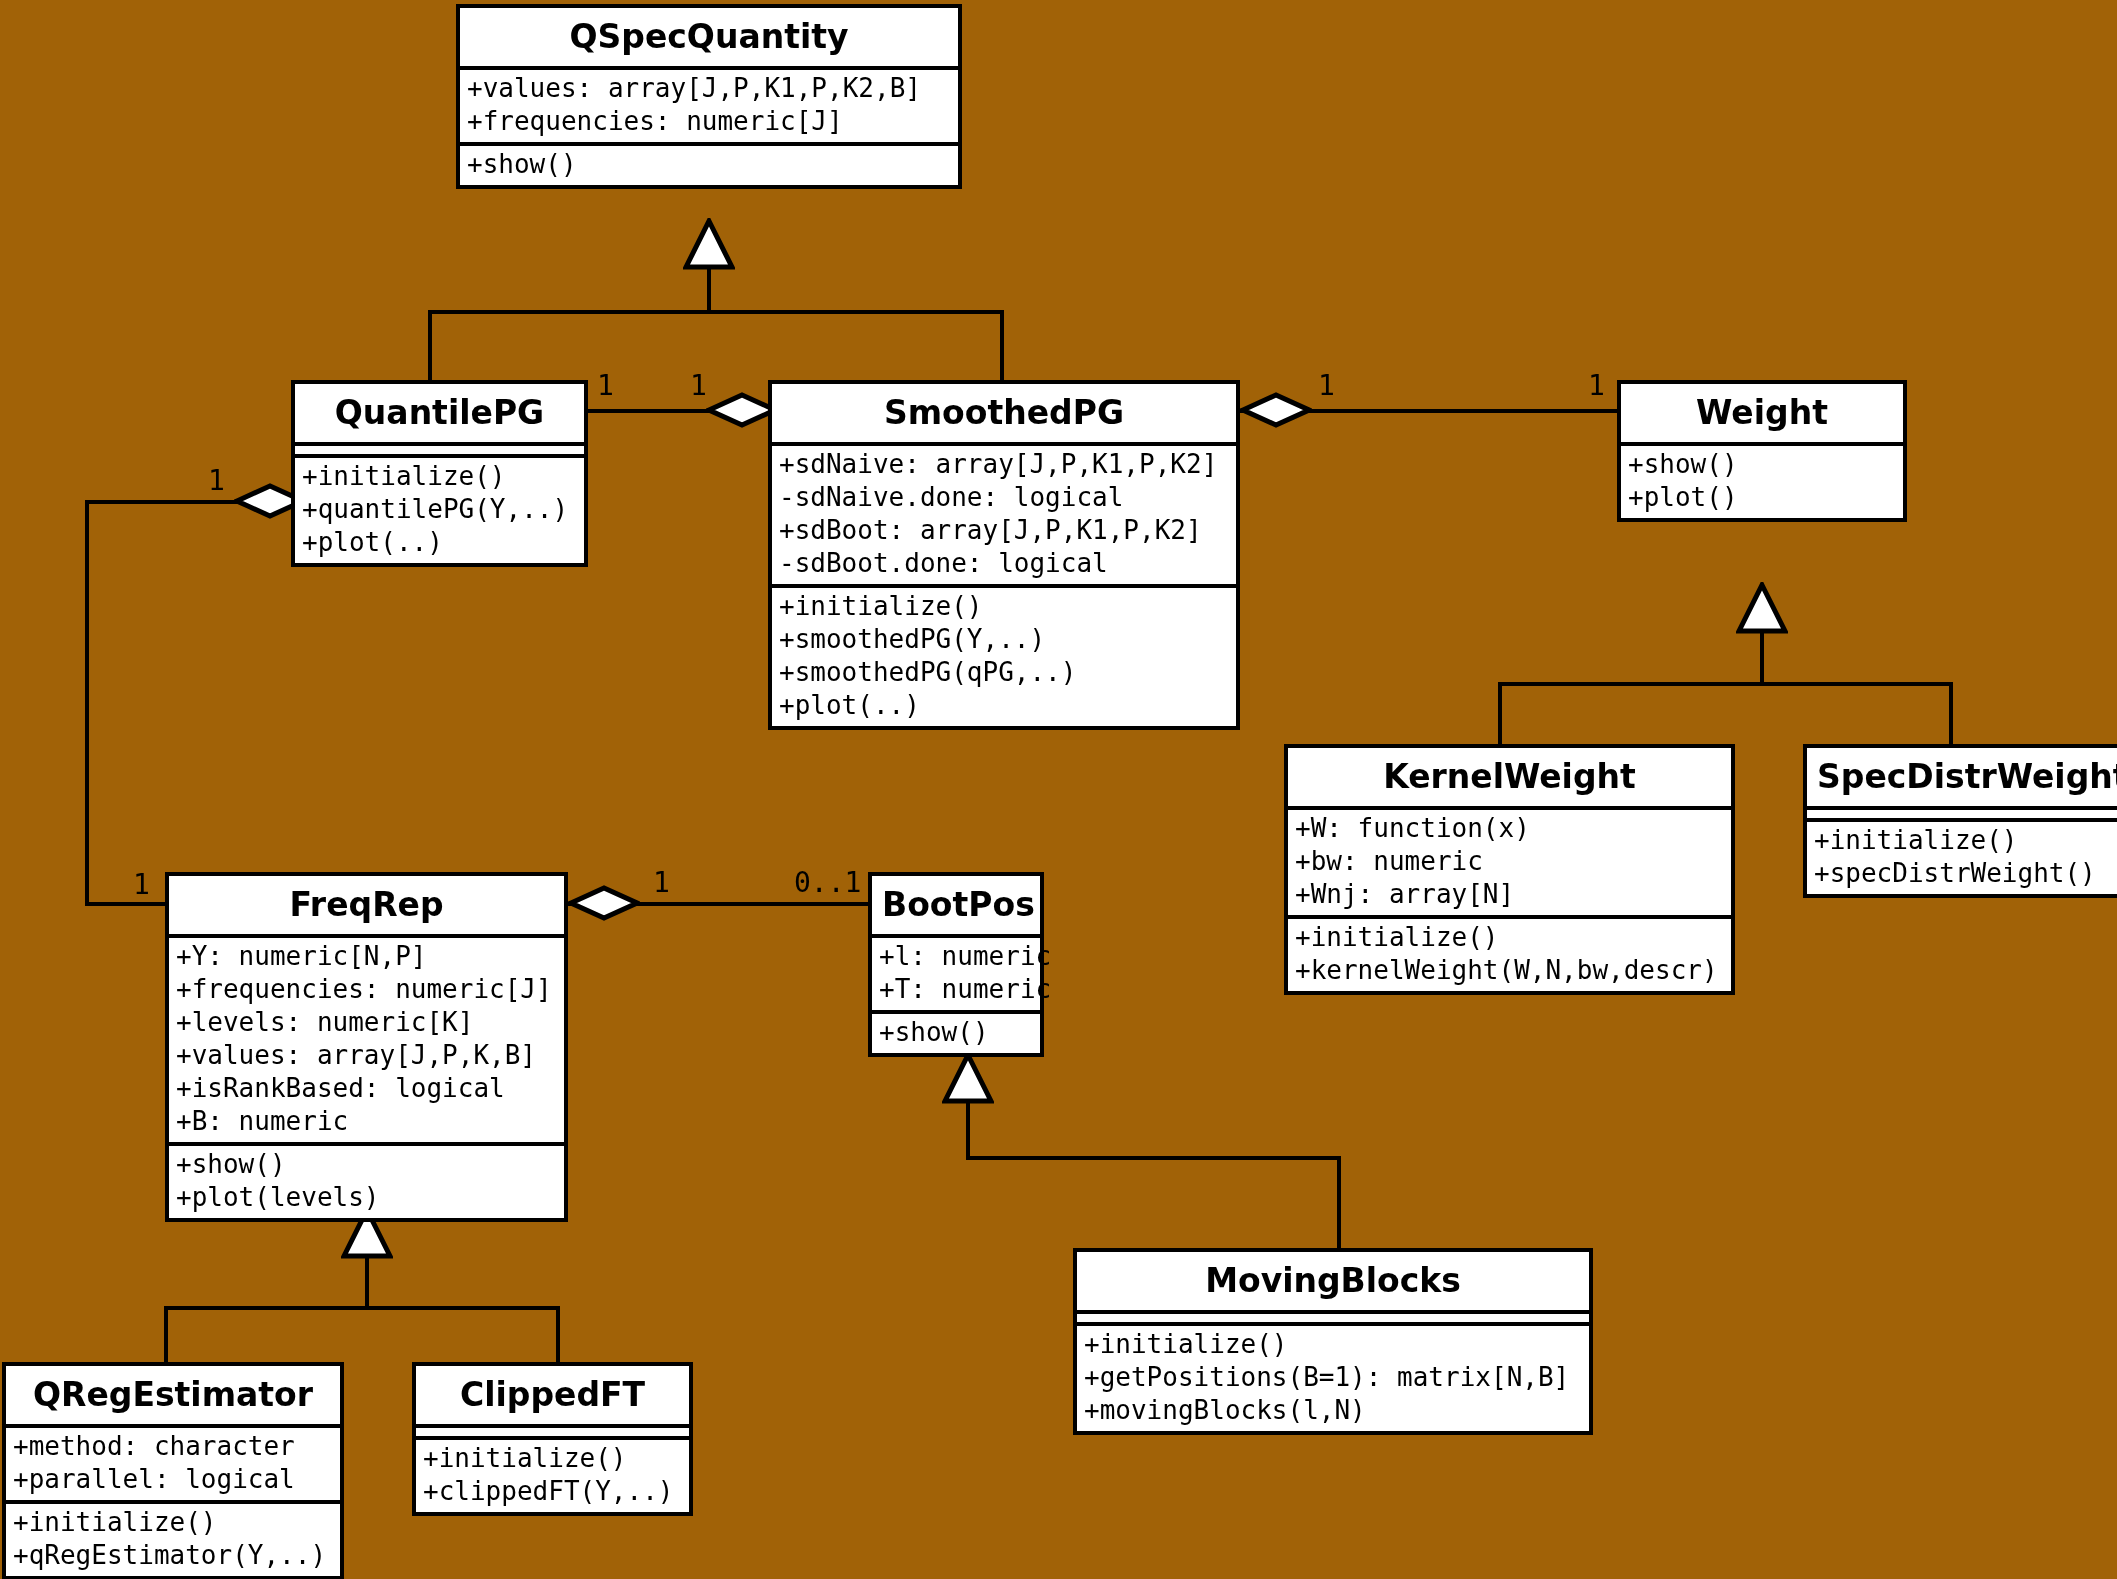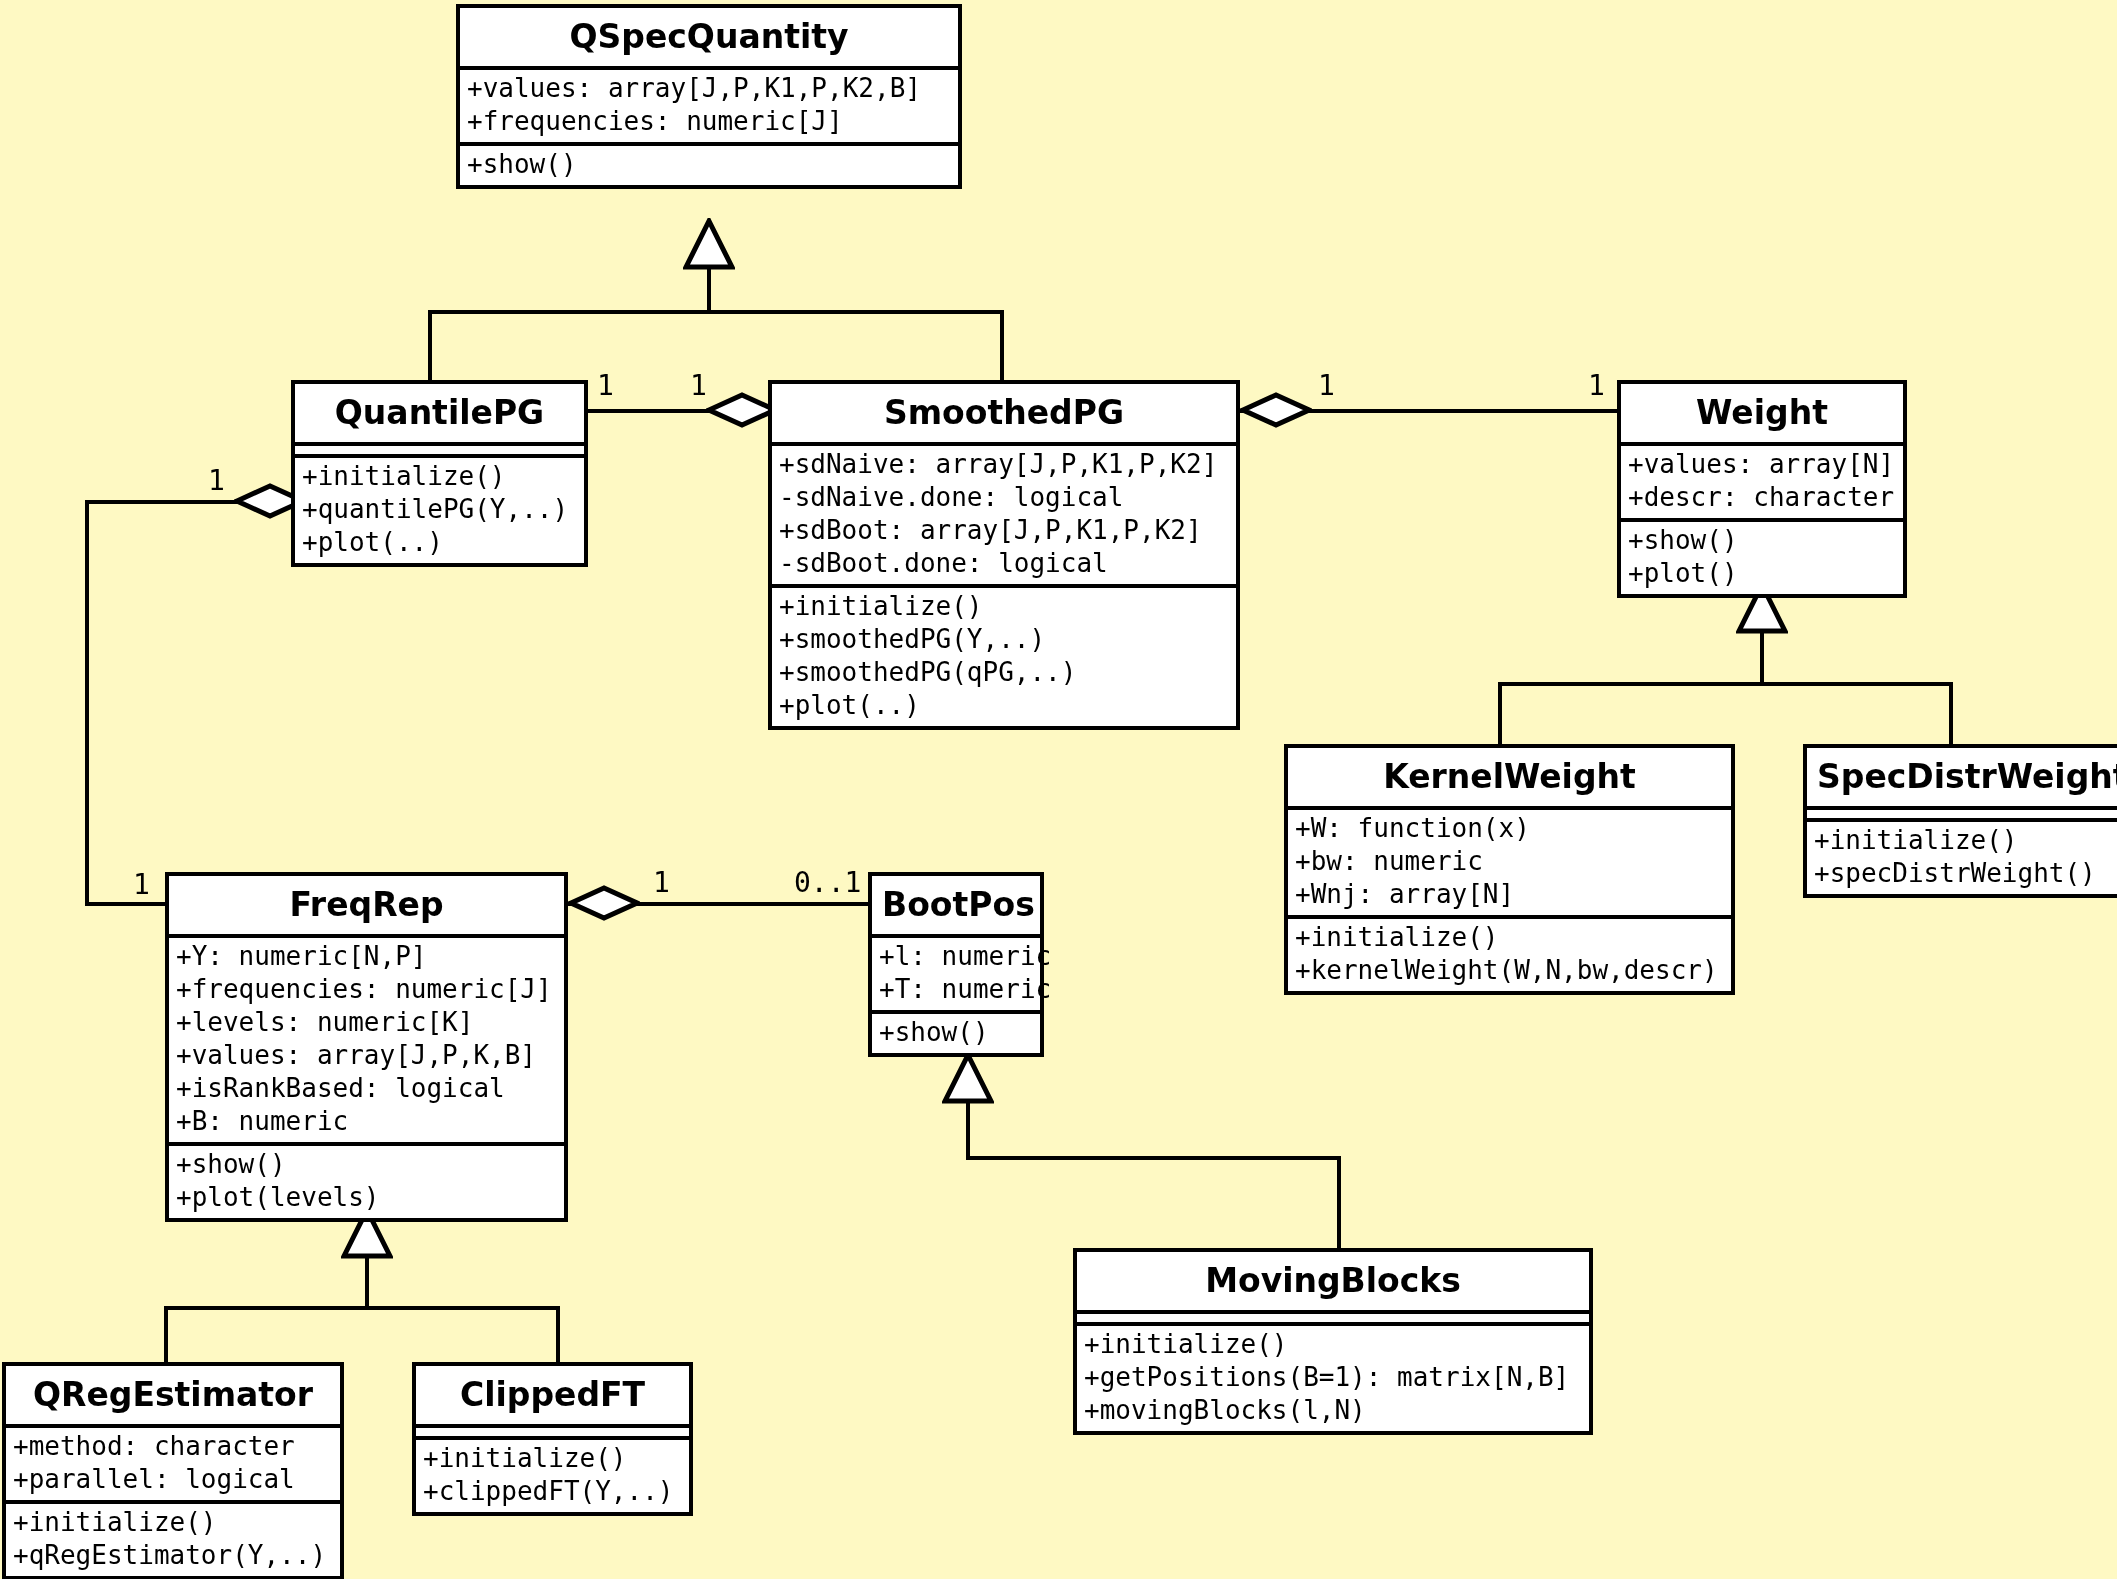--- a/index.html
+++ b/index.html
@@ -5,21 +5,21 @@
 <style>
   html, body {
     margin: 0;
     padding: 0;
     background: #ffffff;
   }
   #canvas {
     position: relative;
     width: 2117px;
     height: 1579px;
-    background: #fef9c3;
+    background: #a16207;
     font-family: "DejaVu Sans Mono", "Liberation Mono", monospace;
     overflow: hidden;
   }
   
   .uml-class {
     position: absolute;
     box-sizing: border-box;
     border: 4px solid #000000;
     background: #ffffff;
     z-index: 5;
@@ -115,24 +115,20 @@
       <div class="member">+initialize()</div>
       <div class="member">+smoothedPG(Y,..)</div>
       <div class="member">+smoothedPG(qPG,..)</div>
       <div class="member">+plot(..)</div>
     </div>
   </div>
 
   <div class="uml-class" style="left:1617px; top:380px; width:290px;">
     <div class="uml-title">Weight</div>
     <div class="compartment">
-      <div class="member">+values: array[N]</div>
-      <div class="member">+descr: character</div>
-    </div>
-    <div class="compartment">
       <div class="member">+show()</div>
       <div class="member">+plot()</div>
     </div>
   </div>
 
   <div class="uml-class" style="left:1284px; top:744px; width:451px;">
     <div class="uml-title">KernelWeight</div>
     <div class="compartment">
       <div class="member">+W: function(x)</div>
       <div class="member">+bw: numeric</div>

